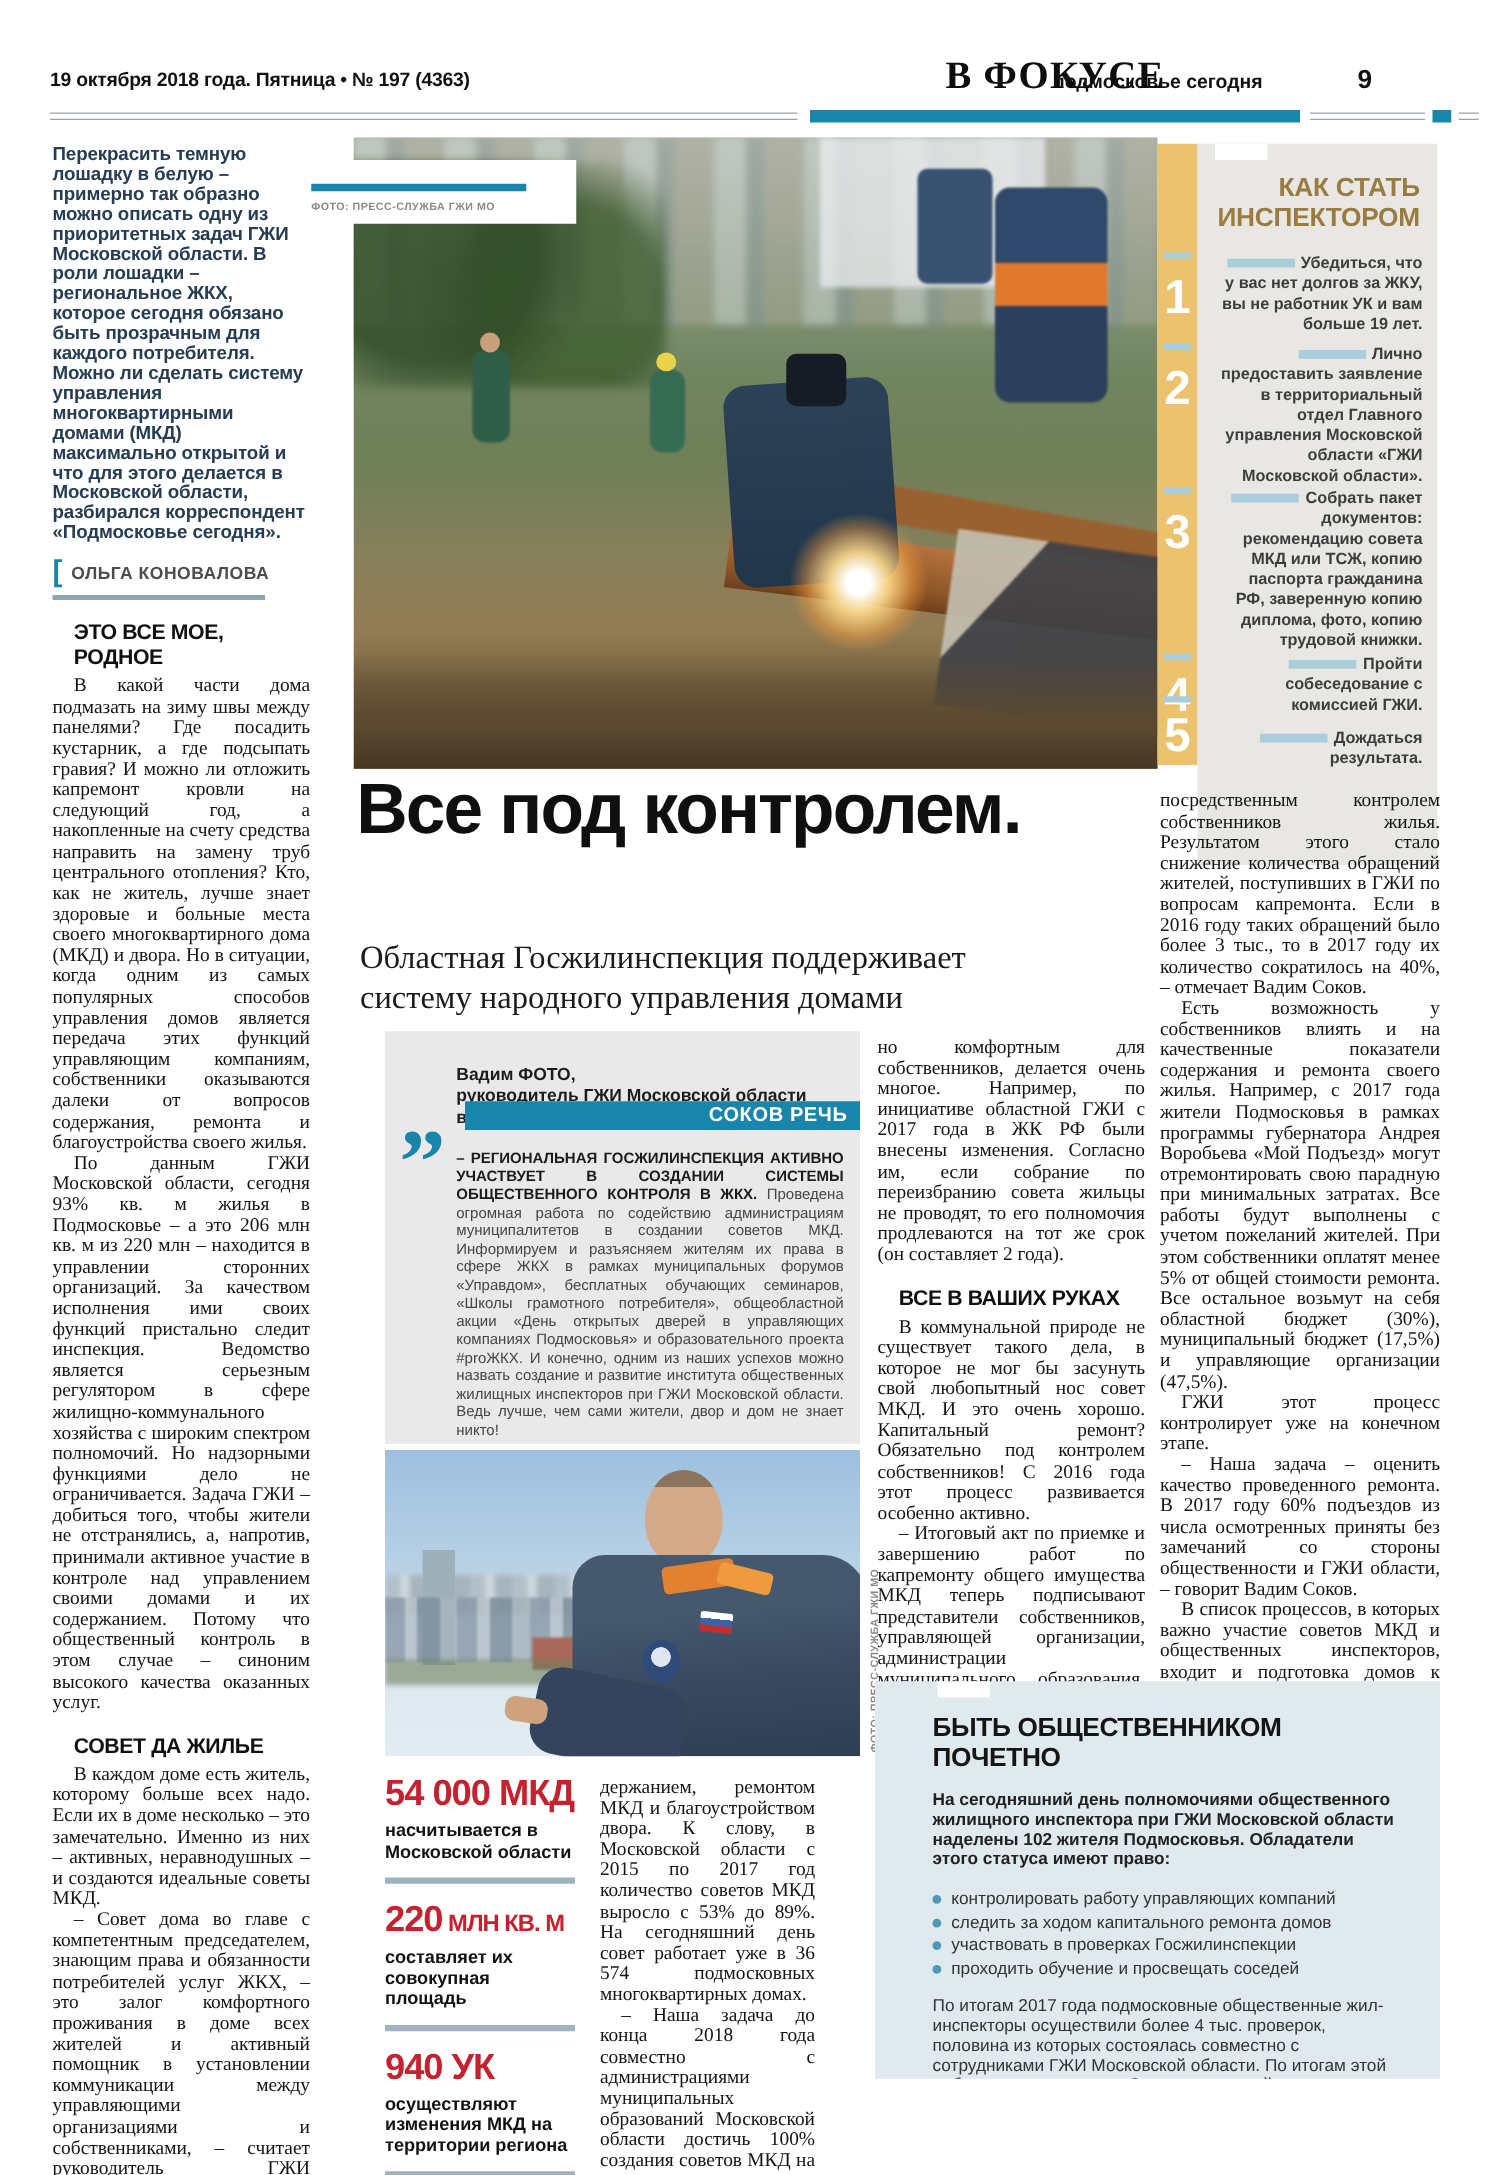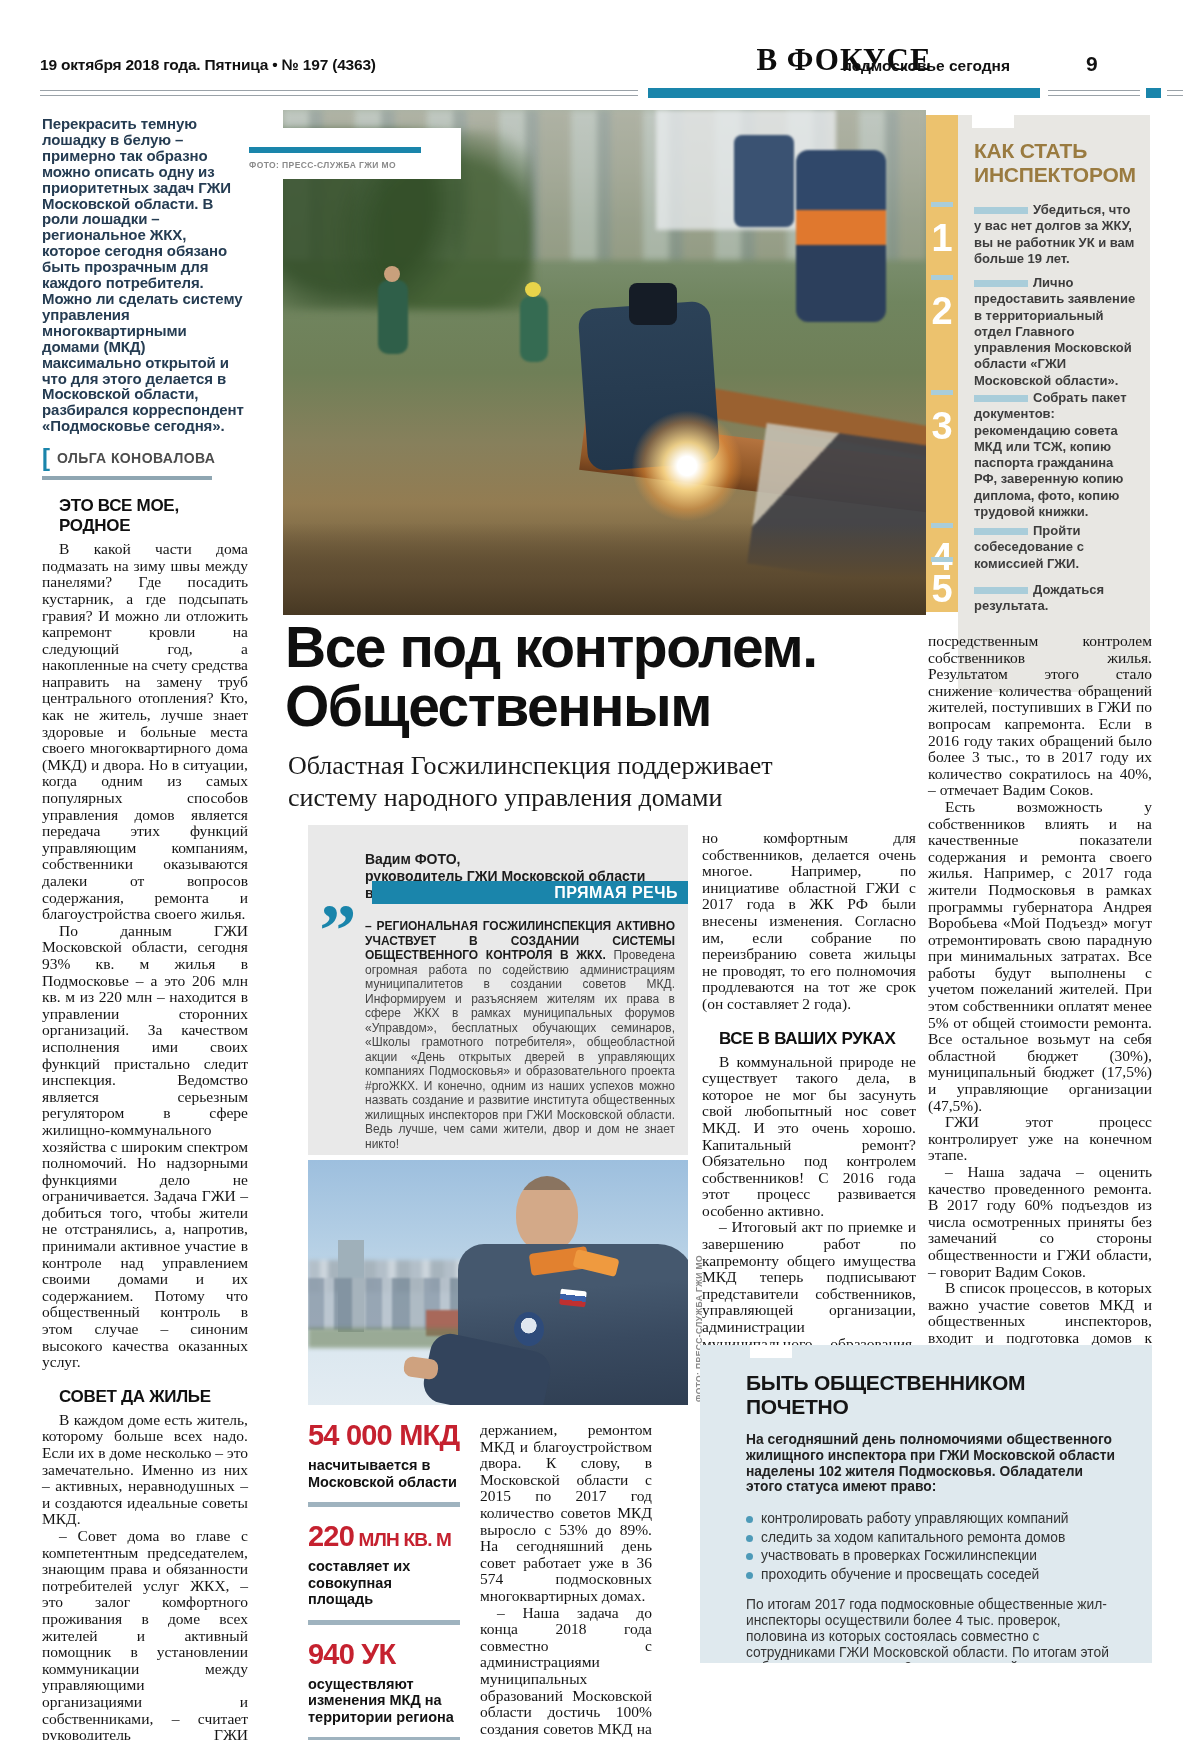--- a/index.html
+++ b/index.html
@@ -52,21 +52,21 @@
   .mp-ground { position:absolute; bottom:0; width:100%; height:92px; background:linear-gradient(180deg,rgba(110,88,56,0),#5c4a30 60%,#473823); }
   .photo-caption { position:absolute; left:-46px; top:18px; width:224px; background:#ffffff; padding:10px 12px 9px; }
   .caption-text { font-weight:700; font-size:16px; line-height:20px; color:#1c1c1c; }
   .caption-bar { width:172px; height:6px; background:#1a85ab; margin:9px 0 7px; }
   .caption-credit { font-weight:700; font-size:8.5px; letter-spacing:0.4px; color:#8a8a8a; }
 
   
   .sb-stripe { left:926px; top:115px; width:32px; height:497px; background:#ecc26e; }
   .sb-num { position:absolute; width:100%; text-align:center; color:#ffffff; font-weight:700; font-size:38px; line-height:38px; }
   .sb-numdash { position:absolute; left:5px; width:22px; height:5px; background:#a9cdda; }
-  .sb-box { left:958px; top:115px; width:192px; height:577px; background:#e8e7e3; }
+  .sb-box { left:958px; top:115px; width:192px; height:577px; background:#e8e7e3;text-align:right; }
   .sb-notch { position:absolute; left:14px; top:0; width:42px; height:13px; background:#ffffff; }
   .sb-title { position:absolute; left:16px; top:24px; font-weight:700; font-size:21px; line-height:24px; color:#9a7b40; letter-spacing:-0.2px; }
   .step-text { position:absolute; left:16px; right:12px; font-weight:700; font-size:13px; line-height:16.3px; color:#3d3d3d; }
   .step-dash { display:inline-block; width:54px; height:7px; background:#a9cdda; margin-right:5px; }
   .s1{top:87px;} .s2{top:160px;} .s3{top:275px;} .s4{top:408px;} .s5{top:467px;}
 
   
   .headline { left:285px; top:618px; width:680px; font-weight:700; font-size:57px; line-height:59px; letter-spacing:-1.5px; color:#0f0f0f; }
   .subtitle { left:288px; top:750px; width:560px; font-family:"Liberation Serif", serif; font-size:26px; line-height:32px; color:#1b1b1b; }
 
@@ -194,32 +194,31 @@
     </div>
     <div class="step-text s1"><span class="step-dash"></span><span>Убедиться, что у вас нет долгов за ЖКУ, вы не работник УК и вам больше 19 лет.</span></div>
     <div class="step-text s3"><span class="step-dash"></span><span>Собрать пакет документов: рекомендацию совета МКД или ТСЖ, копию паспорта гражданина РФ, заверенную копию диплома, фото, копию трудовой книжки.</span></div>
     <div class="step-text s2"><span class="step-dash"></span><span>Лично предоставить заявление в территориальный отдел Главного управления Московской области «ГЖИ Московской области».</span></div>
     <div class="step-text s4"><span class="step-dash"></span><span>Пройти собеседование с комиссией ГЖИ.</span></div>
     <div class="step-text s5"><span class="step-dash"></span><span>Дождаться результата.</span></div>
   </div>
 
   <div class="abs headline">
     <span>Все под контролем.</span><br>
-    <span>Общественным</span>
   </div>
   <div class="abs subtitle">Областная Госжилинспекция поддерживает систему народного управления домами</div>
 
   <div class="abs quotebox">
     <div class="q-speaker">
       <span>Вадим ФОТО,</span><br>
       <span>руководитель ГЖИ Московской области</span><br>
       <span>в ранге министра:</span>
     </div>
     <div class="q-marks">„</div>
-    <div class="q-bar"><span>ПРЯМАЯ РЕЧЬ</span></div>
+    <div class="q-bar"><span>СОКОВ РЕЧЬ</span></div>
     <div class="q-body">
       <span class="q-lead">– РЕГИОНАЛЬНАЯ ГОСЖИЛИНСПЕКЦИЯ АКТИВНО УЧАСТВУЕТ В СОЗДАНИИ СИСТЕМЫ ОБЩЕСТВЕННОГО КОНТРОЛЯ В ЖКХ.</span><span> Проведена огромная работа по содействию администрациям муниципалитетов в создании советов МКД. Информируем и разъясняем жителям их права в сфере ЖКХ в рамках муниципальных форумов «Управдом», бесплатных обучающих семинаров, «Школы грамотного потребителя», общеобластной акции «День открытых дверей в управляющих компаниях Подмосковья» и образовательного проекта #proЖКХ. И конечно, одним из наших успехов можно назвать создание и развитие института общественных жилищных инспекторов при ГЖИ Московской области. Ведь лучше, чем сами жители, двор и дом не знает никто!</span>
     </div>
   </div>
 
   <div class="abs sokov">
     <div class="sp-city-far"></div>
     <div class="sp-tower"></div>
     <div class="sp-city"></div>
     <div class="sp-redbldg"></div>

